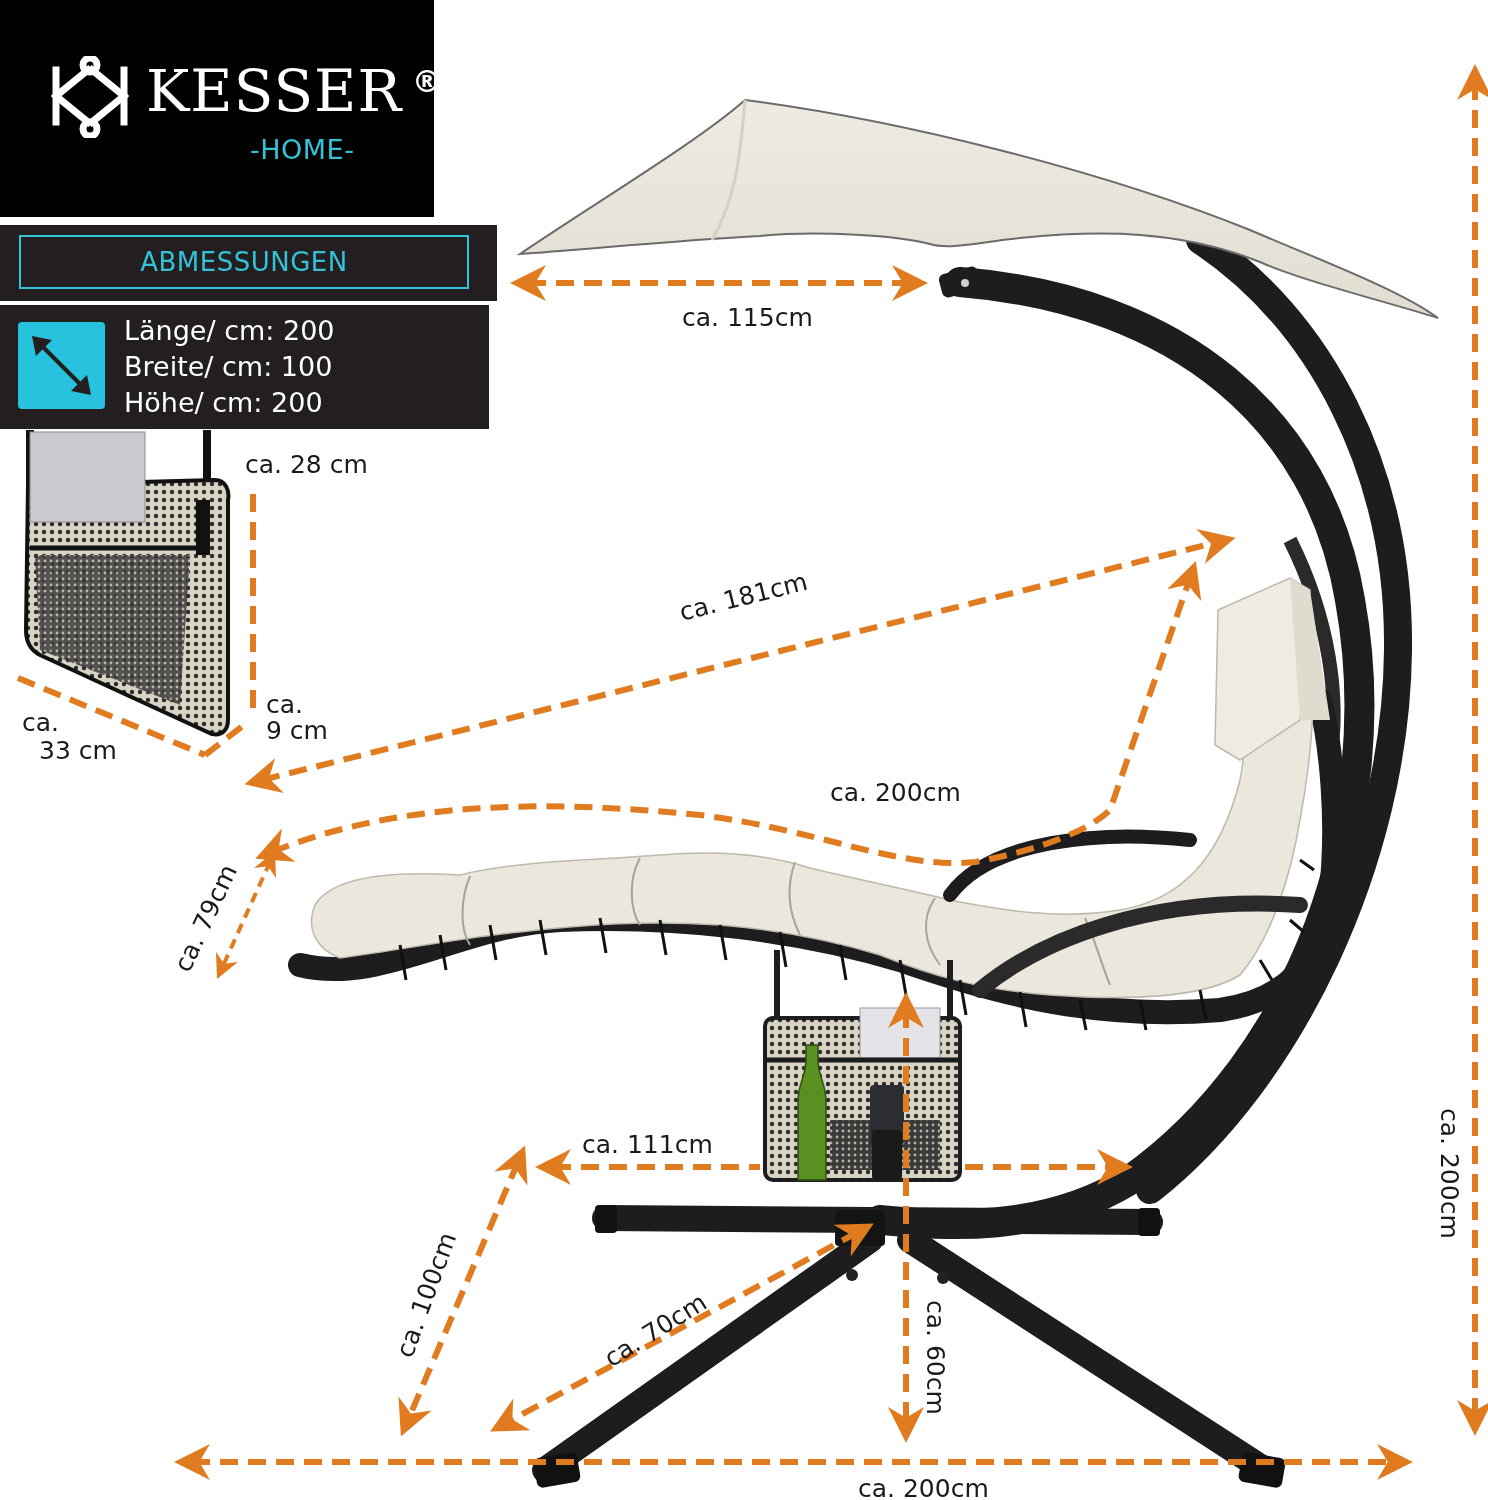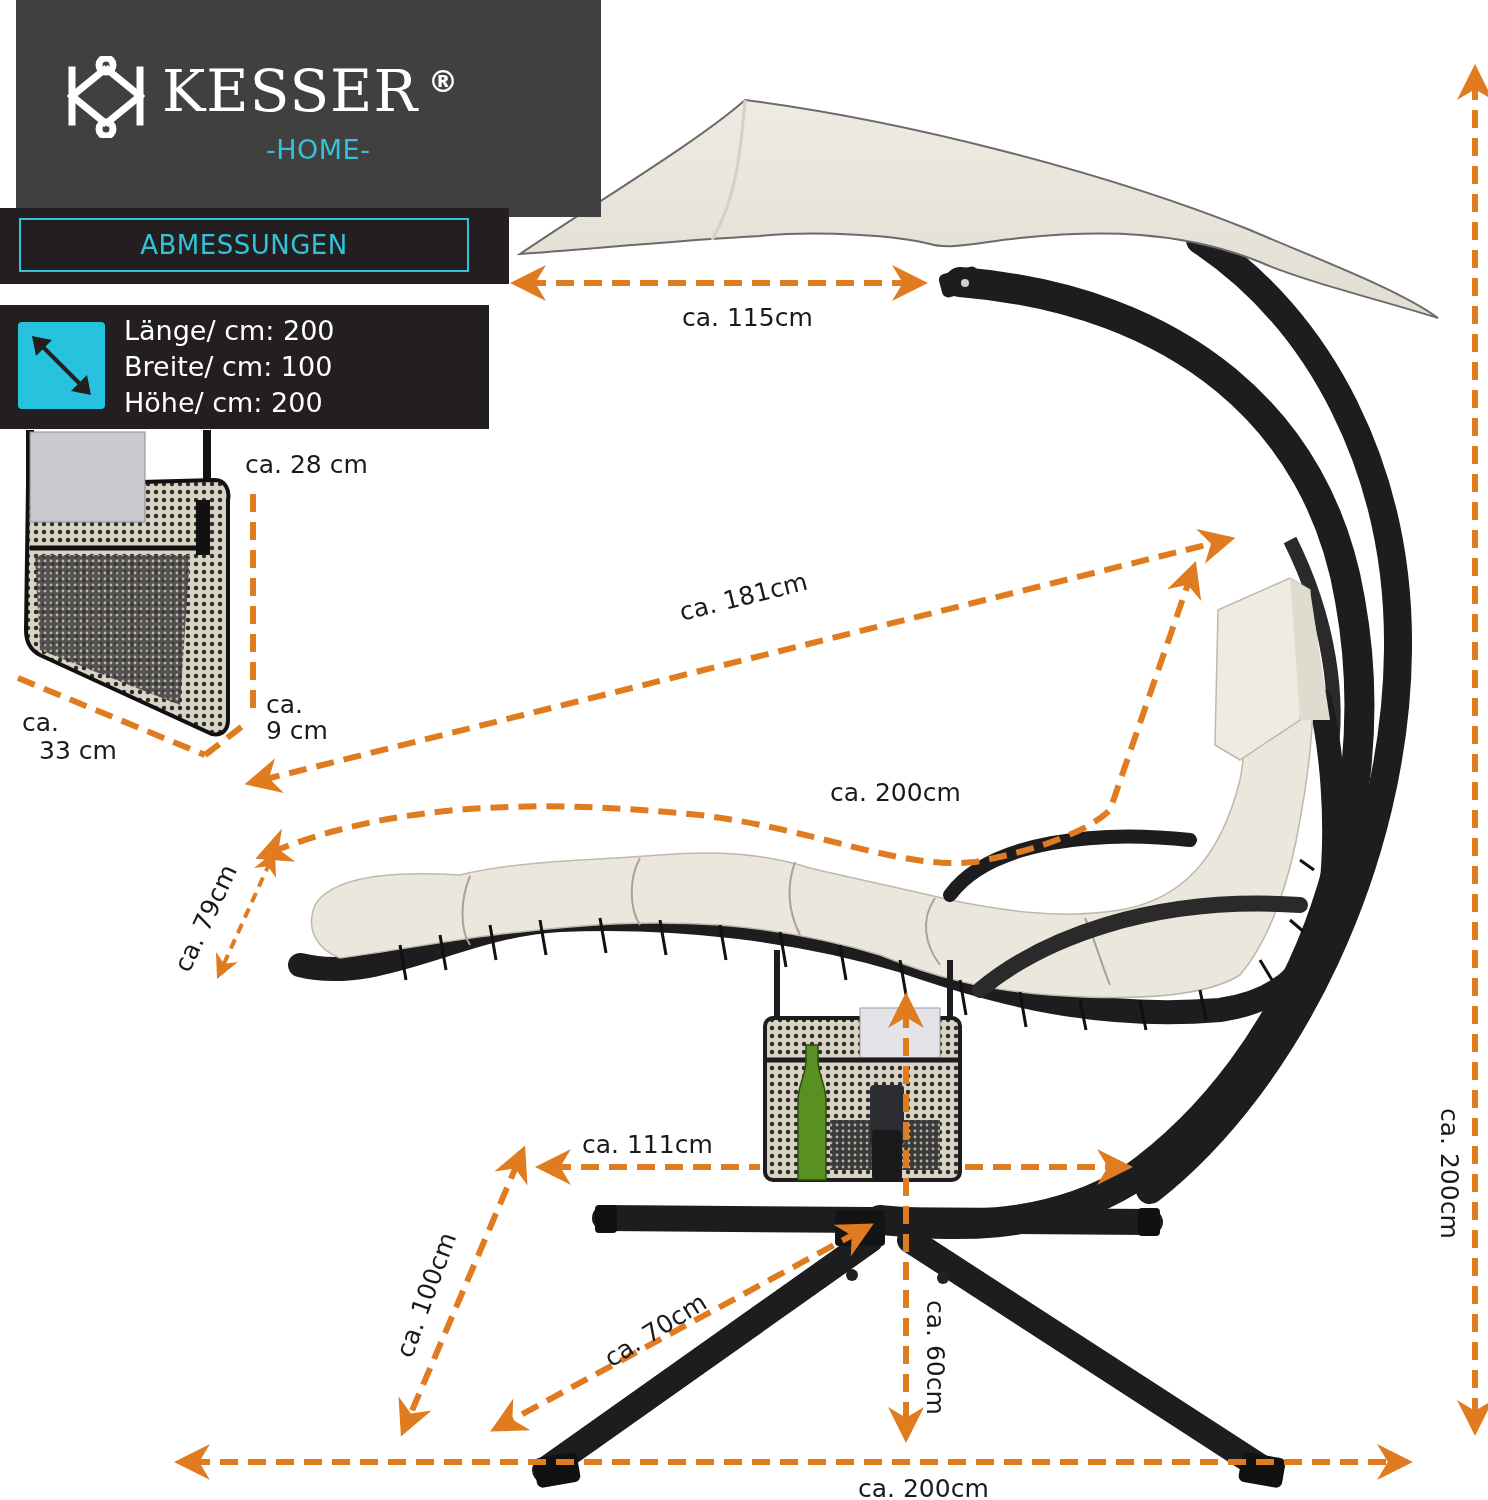--- a/index.html
+++ b/index.html
@@ -1,27 +1,27 @@
 <!DOCTYPE html>
 <html><head>
 <meta charset="utf-8">
 <style>
   html, body { margin: 0; padding: 0; background: #ffffff; }
   body { width: 1488px; height: 1500px; position: relative; overflow: hidden; font-family: "DejaVu Sans", sans-serif; }
   .stage { position: absolute; left: 0; top: 0; width: 1488px; height: 1500px; }
   svg.scene { position: absolute; left: 0; top: 0; }
 
   
-  .brand-panel { position: absolute; left: 16px; top: 0; width: 585px; height: 217px; background: #404040; }
+  .brand-panel { position: absolute; left: 0; top: 0; width: 434px; height: 217px; background: #000000; }
   .brand-logo { position: absolute; left: 50px; top: 56px; width: 80px; height: 82px; }
   .brand-name { position: absolute; left: 146px; top: 62px; font-family: "DejaVu Serif", serif; font-size: 58px; color: #ffffff; letter-spacing: 1px; line-height: 1; }
   .brand-reg { position: absolute; left: 412px; top: 64px; font-family: "DejaVu Sans", sans-serif; font-size: 30px; color: #ffffff; font-weight: bold; }
   .brand-sub { position: absolute; left: 250px; top: 134px; font-size: 27px; color: #33c2d7; letter-spacing: 0.5px; }
 
-  .title-panel { position: absolute; left: 0; top: 208px; width: 497px; height: 76px; background: #231f20; padding-left: 12px; }
+  .title-panel { position: absolute; left: 0; top: 225px; width: 497px; height: 76px; background: #231f20; }
   .title-box { position: absolute; left: 19px; top: 10px; width: 450px; height: 54px; border: 2px solid #33c2d7; box-sizing: border-box; display: flex; align-items: center; justify-content: center; }
   .title-text { color: #33c2d7; font-size: 26px; letter-spacing: 0.5px; }
 
   .dims-panel { position: absolute; left: 0; top: 305px; width: 489px; height: 124px; background: #231f20; }
   .dims-icon { position: absolute; left: 18px; top: 17px; width: 87px; height: 87px; background: #26c2de; border-radius: 4px; }
   .dims-lines { position: absolute; left: 124px; top: 8px; color: #ffffff; font-size: 27px; line-height: 36px; }
 
   
   .lbl { position: absolute; color: #1a1a1a; font-size: 25px; white-space: nowrap; line-height: 1; }
 </style>

